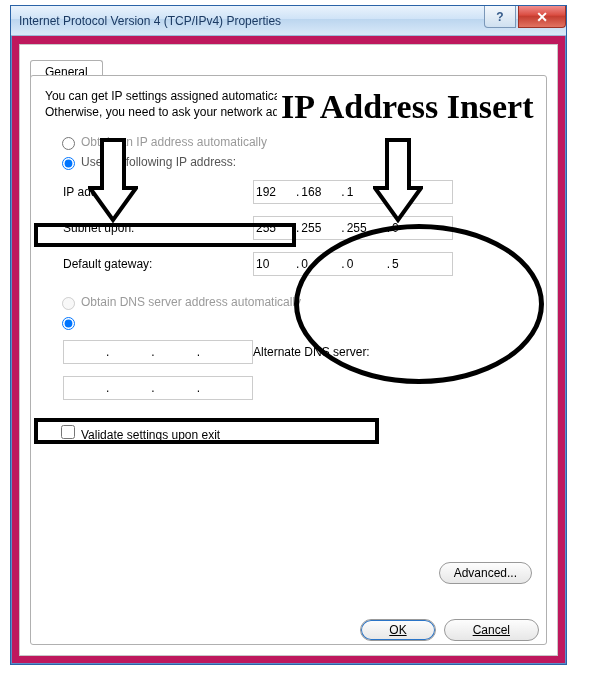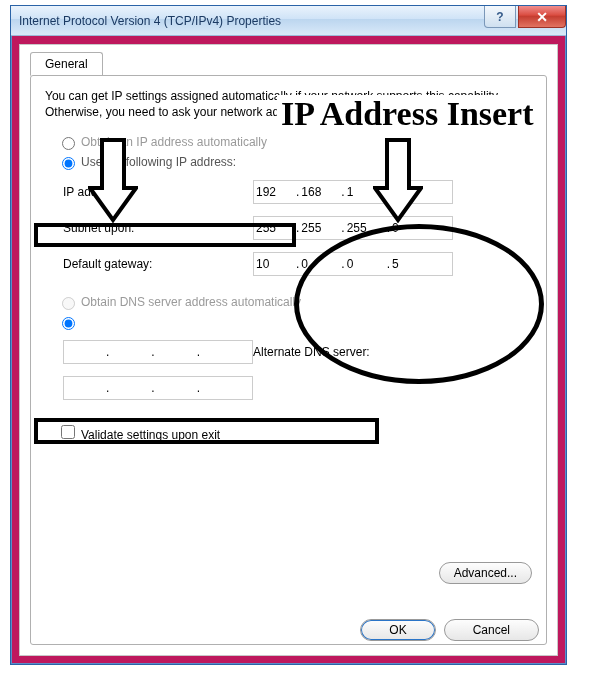--- a/index.html
+++ b/index.html
@@ -69,21 +69,21 @@
     left: 10px; top: -1px;
   }
   .tab {
     display: inline-block;
     background: #fff;
     border: 1px solid #b0b0b0;
     border-bottom: 1px solid #fff;
     padding: 4px 14px;
     border-radius: 3px 3px 0 0;
     position: relative;
-    top: 8px;
+    top: 16px;
   }
   .tabpanel {
     position: absolute;
     left: 10px; right: 10px; top: 30px; bottom: 10px;
     border: 1px solid #b0b0b0;
     background: #fff;
     border-radius: 3px;
     padding: 12px 14px;
   }
   .desc { margin-bottom: 14px; line-height: 1.35; }
@@ -131,32 +131,32 @@
     border-radius: 11px;
     padding: 3px 14px;
     font-family: inherit;
     font-size: 12px;
   }
   .dlg-btns {
     position: absolute;
     right: 18px; bottom: 14px;
     display: flex; gap: 8px;
   }
-  .dlg-btns .btn { padding: 3px 28px; }
+  .dlg-btns .btn { padding: 3px 28px; text-decoration: underline; }
   .dlg-btns .btn.default { box-shadow: 0 0 0 1px #2a74c7 inset; }
   
   .anno { position:absolute; pointer-events:none; }
   .box1 { left: 34px; top: 223px; width: 262px; height: 24px; border: 4px solid #000; }
   .box2 { left: 34px; top: 418px; width: 345px; height: 26px; border: 4px solid #000; }
   .ellipse {
     left: 294px; top: 224px; width: 250px; height: 160px;
     border: 5px solid #000; border-radius: 50%;
   }
   .title-anno {
-    left: 277px; top: 95px;
+    left: 277px; top: 88px;
     font-family: "Times New Roman", serif;
     font-size: 34px; font-weight: bold;
     color: #000;
     background: #fff;
     padding: 0 4px;
   }
   .arrow svg { display:block; }
 </style>
 </head>
 <body>

